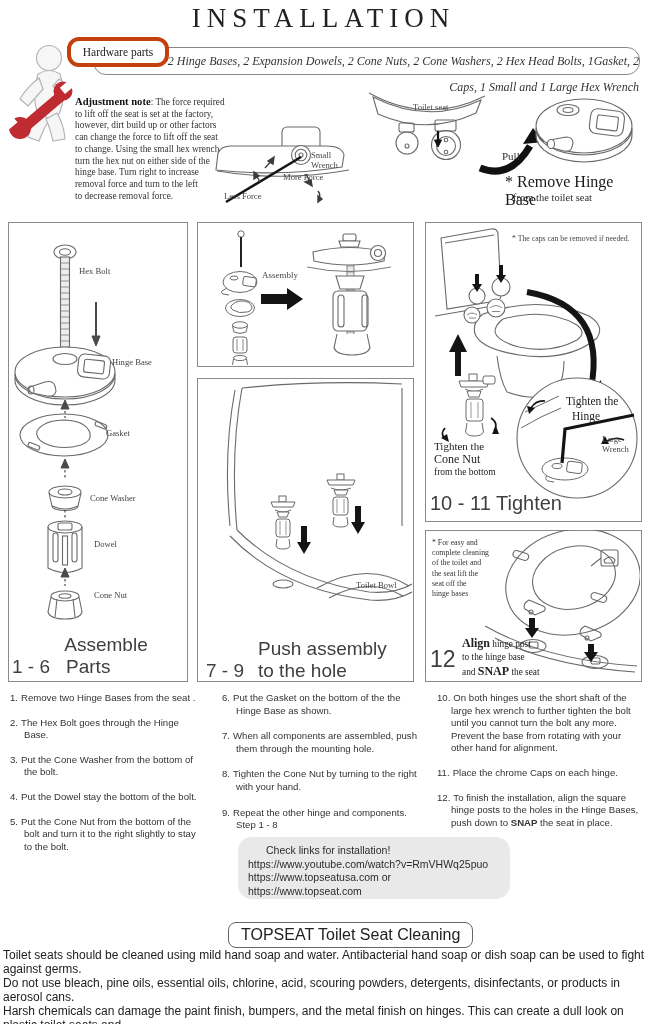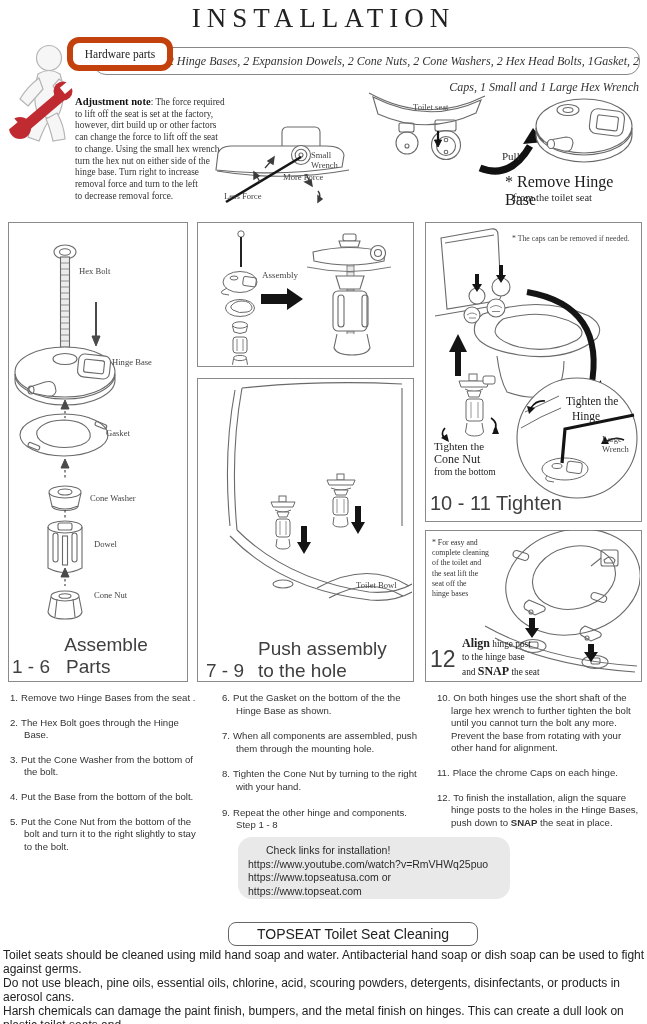--- a/index.html
+++ b/index.html
@@ -3,36 +3,36 @@
 <meta charset="utf-8">
 <style>
   html,body{margin:0;padding:0;background:#ffffff;}
   .page{position:relative;width:647px;height:1024px;background:#fff;overflow:hidden;
         font-family:"Liberation Serif",serif;color:#2e2e2e;}
   .abs{position:absolute;}
   .serif{font-family:"Liberation Serif",serif;}
   .title{left:0;right:0;top:3px;text-align:center;font-size:27px;letter-spacing:6px;color:#222;font-weight:400;}
   .hw-box{left:93px;top:47px;width:545px;height:26px;border:1px solid #888;border-radius:13px;}
   .hw-box span{display:block;line-height:26px;text-align:right;font-size:12px;color:#333;padding-left:48px;font-style:italic;}
-  .hw-oval{left:67px;top:37px;width:94px;height:22px;border:6px solid #c2410c;border-radius:12px;background:#fff;
+  .hw-oval{left:67px;top:37px;width:94px;height:22px;border:4px solid #c2410c;border-radius:12px;background:#fff;
            text-align:center;line-height:22px;font-size:11.5px;color:#222;z-index:3;}
   .adj{left:75px;top:96px;width:192px;font-size:9.3px;line-height:11.7px;color:#333;}
   .adj b{font-size:10.6px;color:#111;font-family:Liberation Serif, serif;}
   .pre{white-space:pre-line;}
   .lbl{font-size:8.6px;color:#444;}
   .panel{border:1px solid #8a8a8a;background:#fff;}
   .cap{font-family:"Liberation Sans",sans-serif;font-size:19px;color:#3f3f3f;}
   .step-col{font-family:"Liberation Sans",sans-serif;font-size:9.6px;line-height:12.6px;color:#333;}
   .step{padding-left:14px;text-indent:-14px;margin-bottom:12px;}
   .step .n{margin-right:3px;}
   .links{left:226px;top:837px;width:272px;height:62px;background:#e9e9e9;border-radius:14px;
          font-family:"Liberation Sans",sans-serif;font-size:10.5px;color:#2b2b2b;padding:7px 10px;box-sizing:border-box;line-height:13.6px;margin-left:12px;}
   .links .head{margin-left:18px;}
-  .badge{left:228px;top:922px;border:1.2px solid #666;border-radius:8px;padding:3px 28px;
-         font-family:"Liberation Sans",sans-serif;font-size:14px;color:#222;background:#fff;}
+  .badge{left:228px;top:922px;border:1.2px solid #666;border-radius:8px;padding:3px 12px;
+         font-family:"Liberation Sans",sans-serif;font-size:16px;color:#222;background:#fff;}
   .clean{left:3px;top:949px;width:644px;font-family:"Liberation Sans",sans-serif;font-size:12px;
          line-height:13.9px;color:#222;}
   .note8{font-size:7.8px;color:#333;line-height:10.2px;}
 </style>
 </head>
 <body>
 
 <div class="page">
 
   <div class="abs title">INSTALLATION</div>
@@ -384,21 +384,21 @@
     <div><b style="font-size:12px">Align</b><span> hinge post</span></div>
     <div>to the hinge base</div>
     <div><span>and </span><b style="font-size:12px">SNAP</b><span> the seat</span></div>
   </div>
   <div class="abs cap" style="left:430px;top:646px;font-size:23px">12</div>
 
   <div class="abs step-col" style="left:10px;top:692px;width:192px">
     <div class="step"><span class="n">1.</span><span>Remove two Hinge Bases from the seat .</span></div>
     <div class="step"><span class="n">2.</span><span>The Hex Bolt goes through the Hinge Base.</span></div>
     <div class="step"><span class="n">3.</span><span>Put the Cone Washer from the bottom of the bolt.</span></div>
-    <div class="step"><span class="n">4.</span><span>Put the Base from the bottom of the bolt.</span></div>
+    <div class="step"><span class="n">4.</span><span>Put the Dowel stay the bottom of the bolt.</span></div>
     <div class="step"><span class="n">5.</span><span>Put the Cone Nut from the bottom of the bolt and turn it to the right slightly to stay to the bolt.</span></div>
   </div>
   <div class="abs step-col" style="left:222px;top:692px;width:200px">
     <div class="step" style="margin-bottom:13px"><span class="n">6.</span><span>Put the Gasket  on the bottom of the the Hinge Base as shown.</span></div>
     <div class="step" style="margin-bottom:13px"><span class="n">7.</span><span>When all components  are assembled, push them through the mounting hole.</span></div>
     <div class="step" style="margin-bottom:13px"><span class="n">8.</span><span>Tighten the Cone Nut by turning to the right with your hand.</span></div>
     <div class="step"><span class="n">9.</span><span>Repeat the other hinge and components. Step 1 - 8</span></div>
   </div>
   <div class="abs step-col" style="left:437px;top:692px;width:206px">
     <div class="step"><span class="n">10.</span><span>On both hinges use the short shaft of the large hex wrench to further tighten the bolt until you cannot turn the bolt any more.   Prevent the base from rotating with your other hand for alignment.</span></div>

